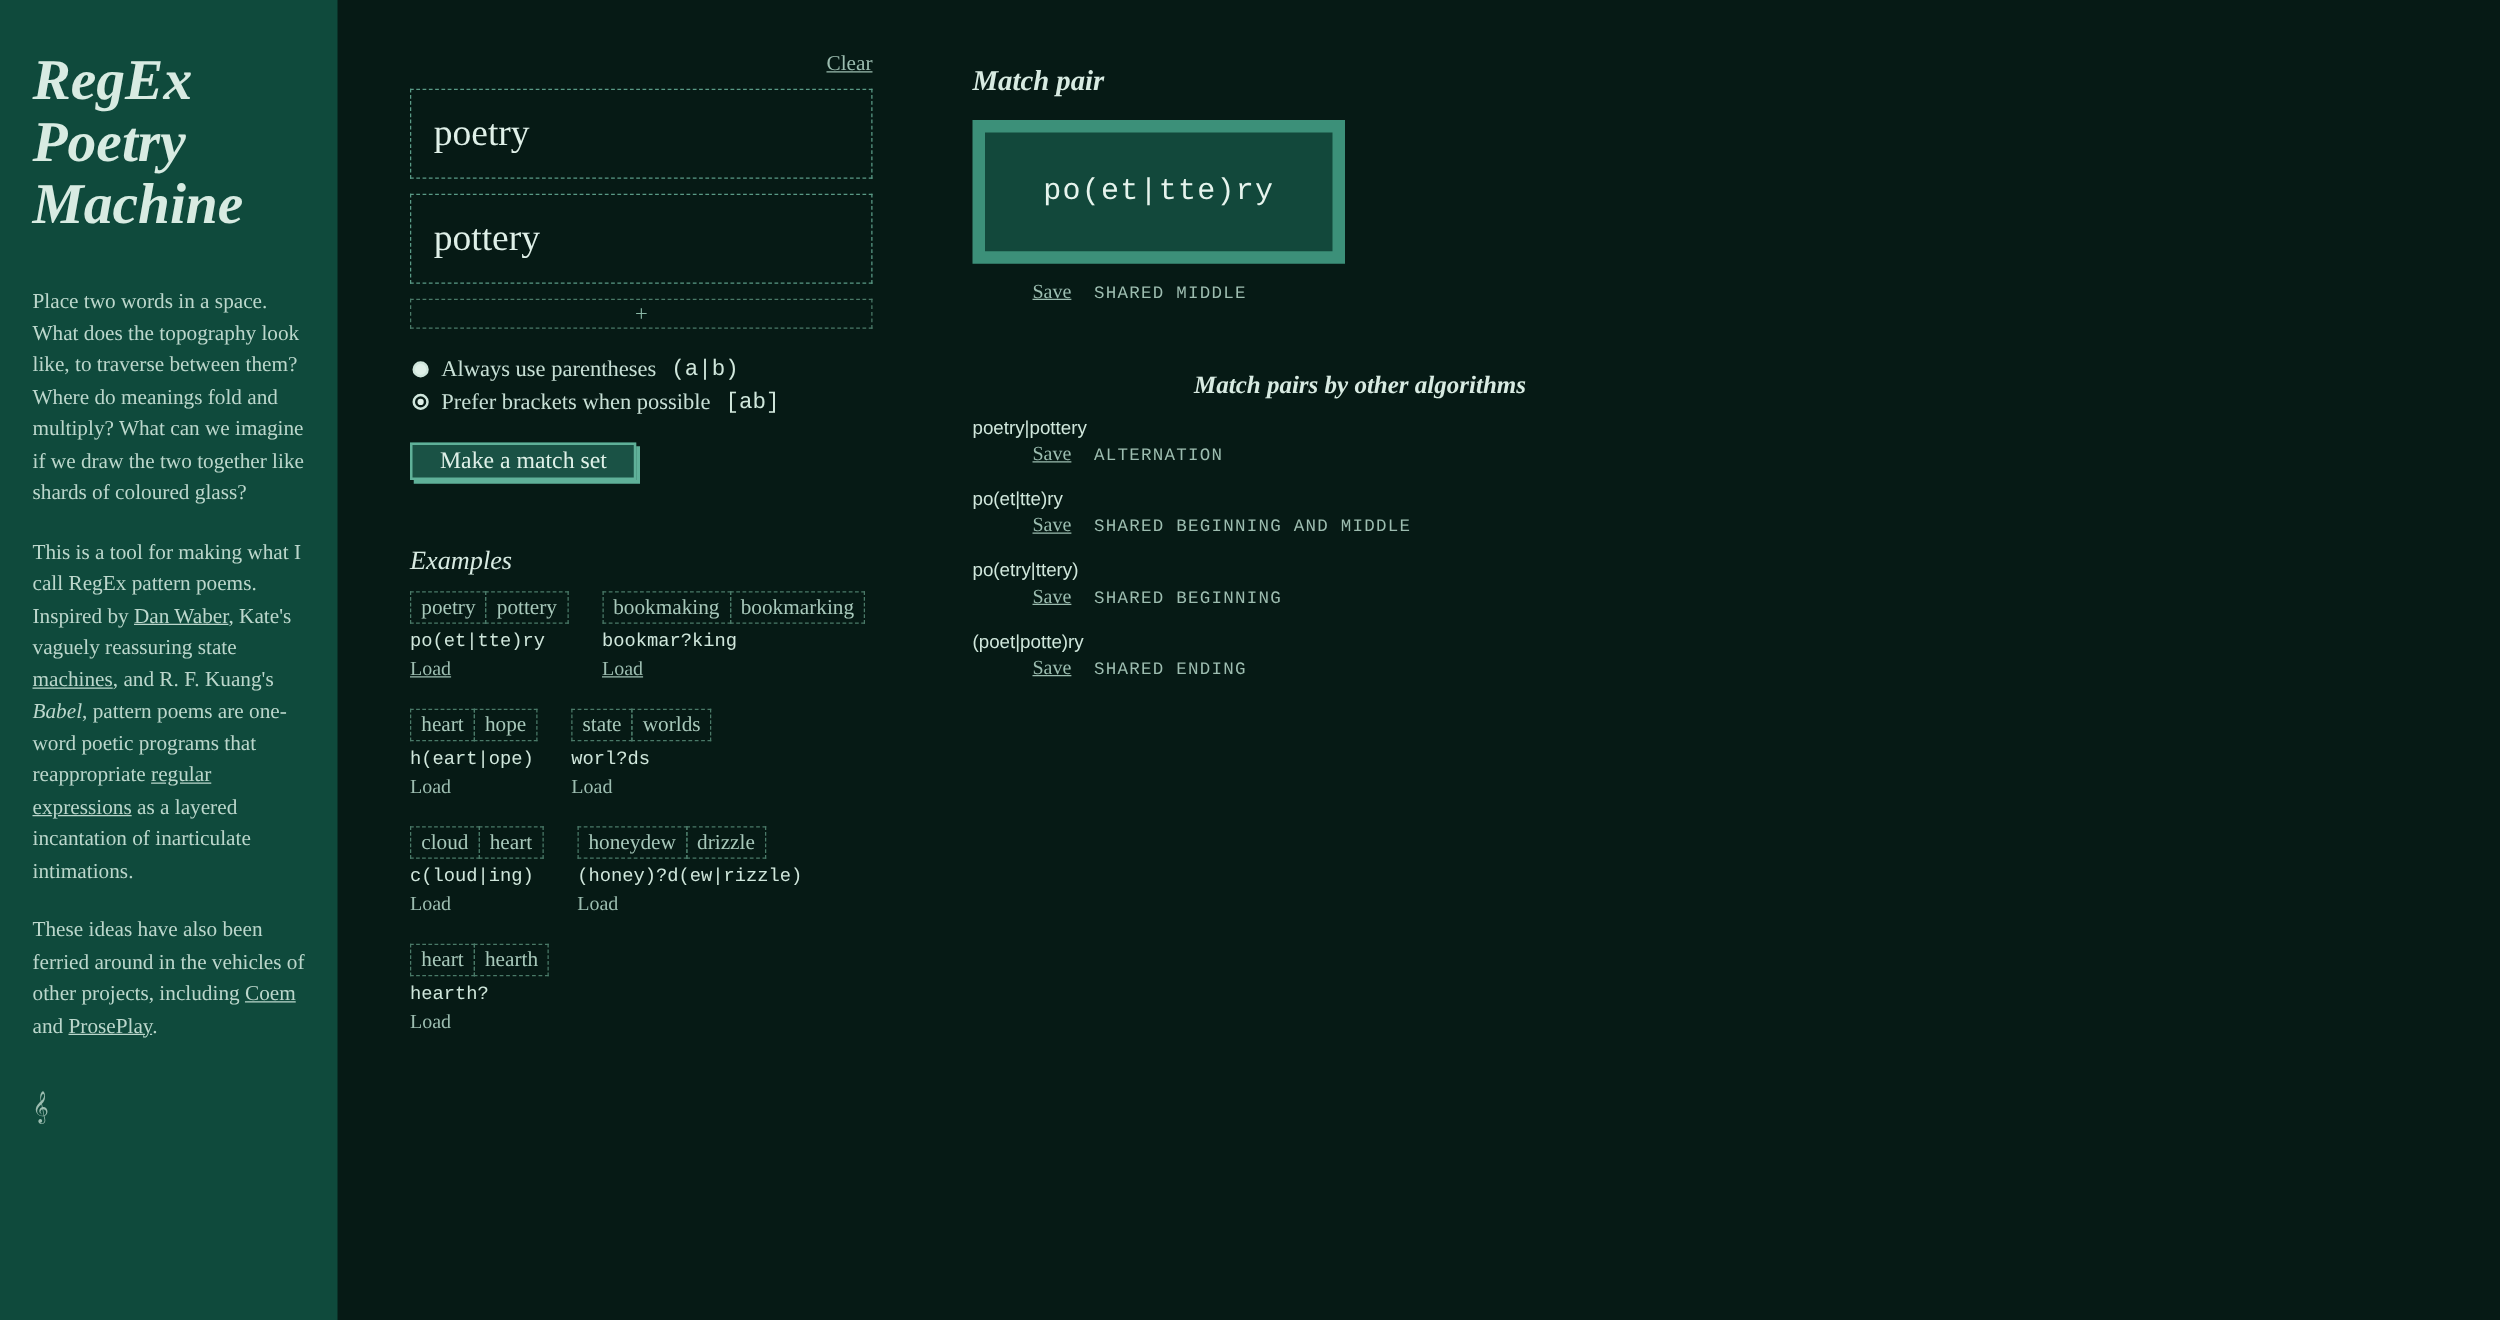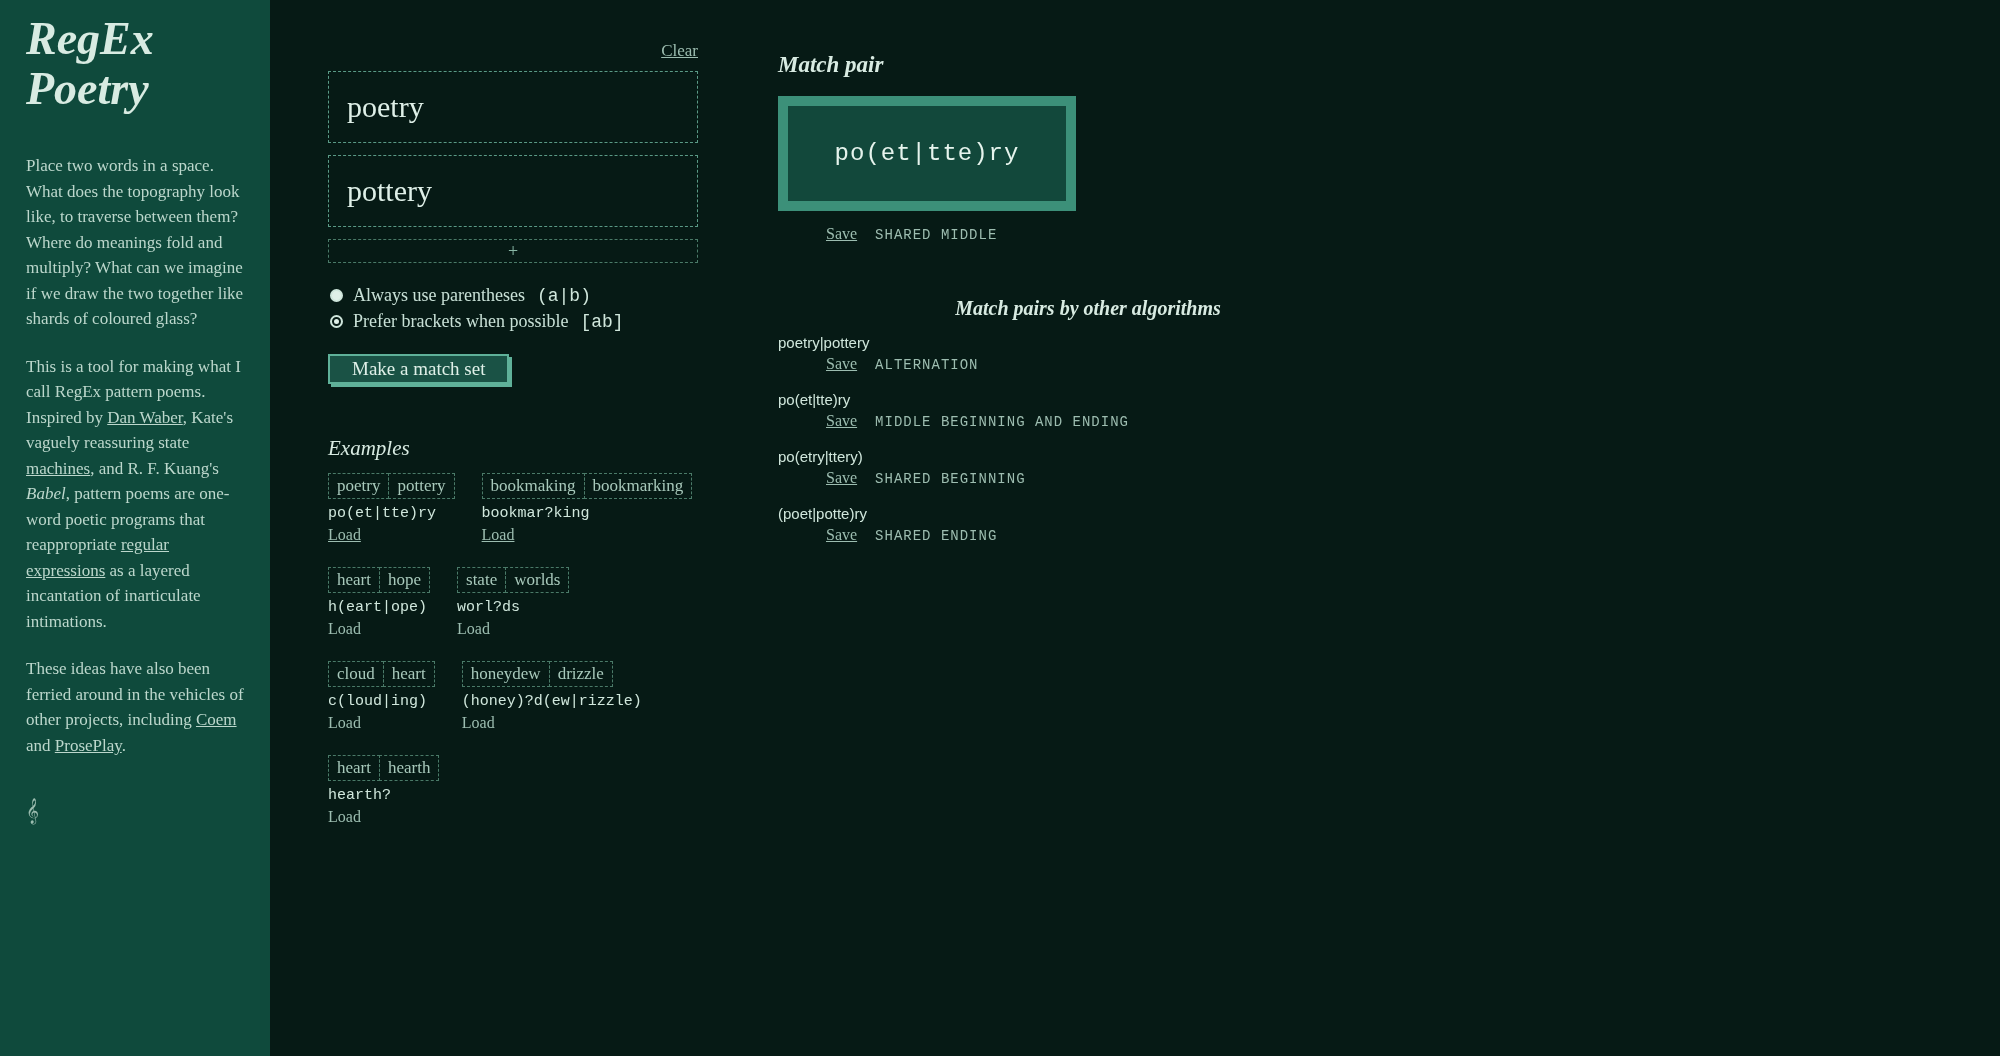--- a/index.html
+++ b/index.html
@@ -25,21 +25,21 @@
     font-size:18px;
     display:flex;
     min-height:100vh;
     overflow-x:hidden;
   }
   
   .sidebar{
     width:270px;
     flex-shrink:0;
     background:var(--sidebar-bg);
-    padding:14px 22px 30px 26px;
+    padding:39px 22px 30px 26px;
     color:var(--ink);
   }
   .sidebar h1{
     margin:0 0 40px 0;
     font-style:italic;
     font-weight:700;
     font-size:46px;
     line-height:1.08;
     color:#d8ebe2;
   }
@@ -177,20 +177,21 @@
   .algo-item{margin-bottom:18px;}
   .algo-item .pattern{font-family:Liberation Sans, sans-serif;color:var(--mono);font-size:15px;margin-bottom:4px;}
 </style>
 </head>
 <body>
 
 <aside class="sidebar">
   <h1>
     <span>RegEx</span><br>
     <span>Poetry</span><br>
+    <span>Machine</span>
   </h1>
 
   <p>Place two words in a space. What does the topography look like, to traverse between them? Where do meanings fold and multiply? What can we imagine if we draw the two together like shards of coloured glass?</p>
 
   <p>
     <span>This is a tool for making what I call RegEx pattern poems. Inspired by </span><a href="#">Dan Waber</a><span>, Kate's vaguely reassuring state </span><a href="#">machines</a><span>, and R. F. Kuang's </span><em>Babel</em><span>, pattern poems are one-word poetic programs that reappropriate </span><a href="#">regular expressions</a><span> as a layered incantation of inarticulate intimations.</span>
   </p>
 
   <p>
     <span>These ideas have also been ferried around in the vehicles of other projects, including </span><a href="#">Coem</a><span> and </span><a href="#">ProsePlay</a><span>.</span>
@@ -275,21 +276,21 @@
           <div class="pattern">poetry|pottery</div>
           <div class="save-row">
             <span class="save-link">Save</span>
             <span class="algo-label">ALTERNATION</span>
           </div>
         </div>
         <div class="algo-item">
           <div class="pattern">po(et|tte)ry</div>
           <div class="save-row">
             <span class="save-link">Save</span>
-            <span class="algo-label">MIDDLE BEGINNING AND ENDING</span>
+            <span class="algo-label">SHARED BEGINNING AND MIDDLE</span>
           </div>
         </div>
         <div class="algo-item">
           <div class="pattern">po(etry|ttery)</div>
           <div class="save-row">
             <span class="save-link">Save</span>
             <span class="algo-label">SHARED BEGINNING</span>
           </div>
         </div>
         <div class="algo-item">

